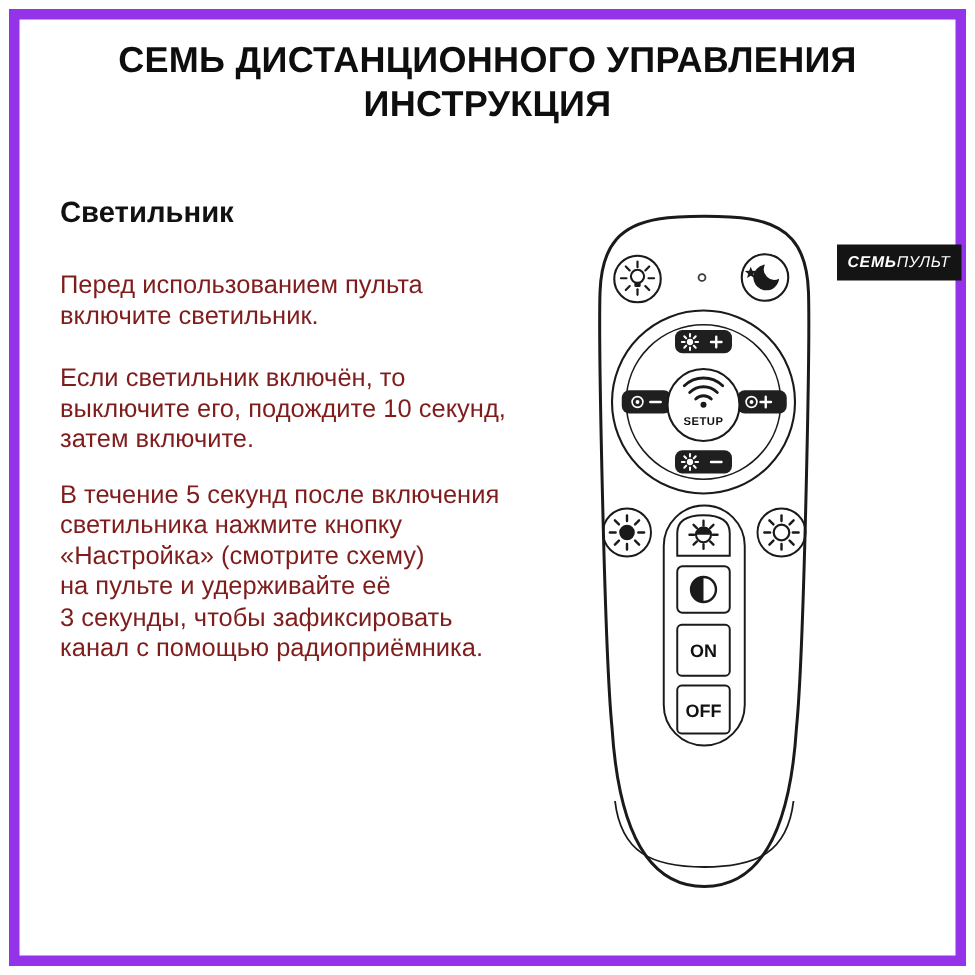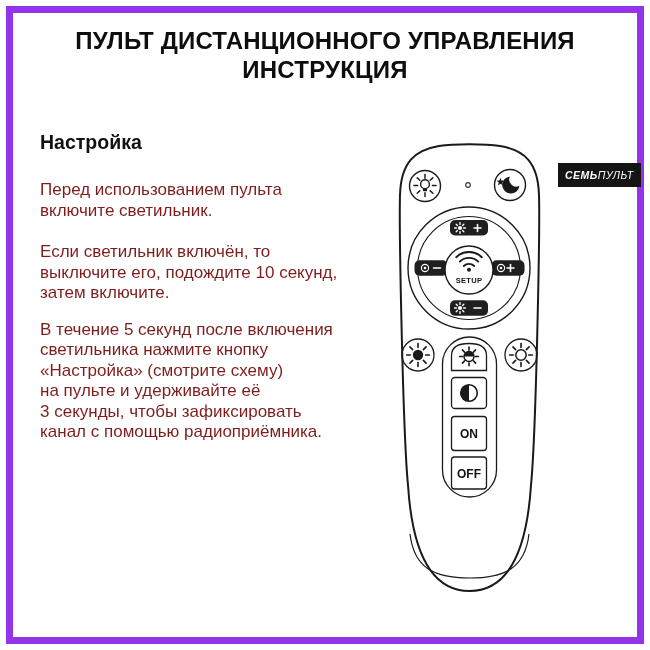--- a/index.html
+++ b/index.html
@@ -22,25 +22,25 @@
   .logo .b{font-weight:bold;}
   .logo .l{font-weight:normal;}
   .remote{position:absolute;left:390px;top:140px;width:156px;height:462px;}
   .remote text{font-family:"Liberation Sans",sans-serif;font-weight:bold;fill:#111;}
 </style>
 </head>
 <body>
 
 <div class="frame"></div>
 
-<h1 class="title">ПУЛЬТ ДИСТАНЦИОННОГО УПРАВЛЕНИЯ
+<h1 class="title">СЕМЬ ДИСТАНЦИОННОГО УПРАВЛЕНИЯ
 ИНСТРУКЦИЯ</h1>
 
 <div class="text-col">
-  <h2>Настройка</h2>
+  <h2>Светильник</h2>
   <p class="p1">Перед использованием пульта
 включите светильник.</p>
   <p class="p2">Если светильник включён, то
 выключите его, подождите 10 секунд,
 затем включите.</p>
   <p class="p3">В течение 5 секунд после включения
 светильника нажмите кнопку
 «Настройка» (смотрите схему)
 на пульте и удерживайте её
 3 секунды, чтобы зафиксировать

